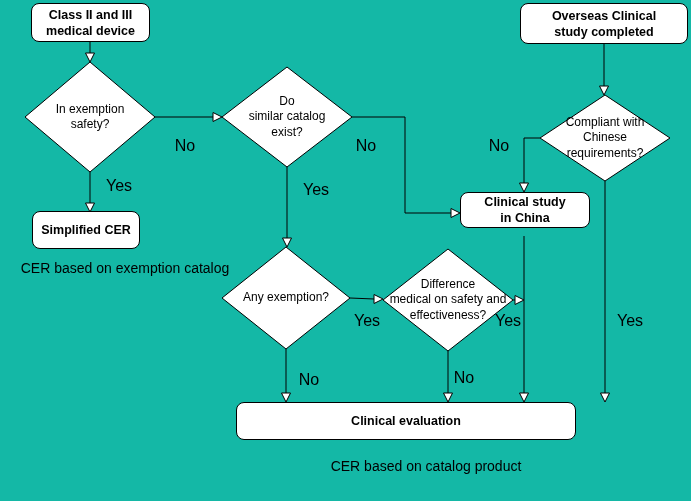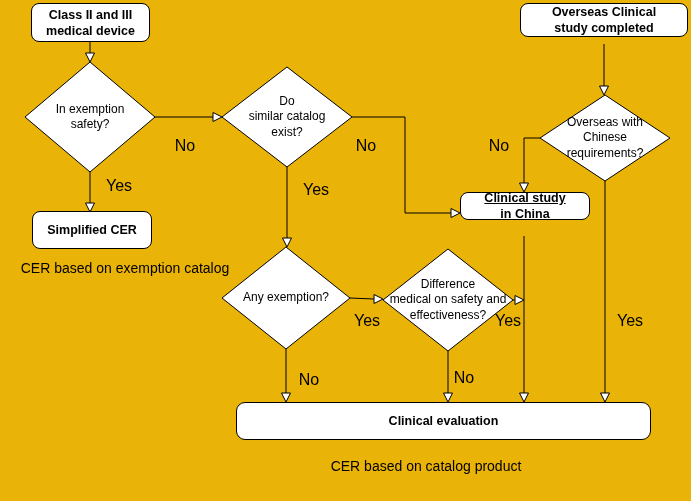--- a/index.html
+++ b/index.html
@@ -6,21 +6,21 @@
     margin: 0;
     padding: 0;
     background: #ffffff;
     font-family: "Liberation Sans", sans-serif;
     color: #000000;
   }
   #canvas {
     position: relative;
     width: 691px;
     height: 501px;
-    background: #eab308;
+    background: #14b8a6;
     overflow: hidden;
   }
   #flow-svg {
     position: absolute;
     left: 0;
     top: 0;
   }
   .node {
     position: absolute;
     background: #ffffff;
@@ -116,52 +116,52 @@
     <path class="arrowhead" d="M519.5,183 L524,192 L528.5,183 Z"></path>
     <path class="arrowhead" d="M600.5,393 L605,402 L609.5,393 Z"></path>
     <path class="arrowhead" d="M519.5,393 L524,402 L528.5,393 Z"></path>
   </svg>
 
   <div class="node" style="left:31px; top:3px; width:119px; height:39px;">
     <span class="node-label">Class II and III
 medical device</span>
   </div>
 
-  <div class="node" style="left:520px; top:3px; width:168px; height:34px;">
+  <div class="node" style="left:520px; top:3px; width:168px; height:41px;">
     <span class="node-label">Overseas Clinical
 study completed</span>
   </div>
 
-  <div class="node" style="left:32px; top:211px; width:120px; height:38px;">
+  <div class="node" style="left:32px; top:211px; width:108px; height:38px;">
     <span class="node-label">Simplified CER</span>
   </div>
 
-  <div class="node" style="left:460px; top:192px; width:130px; height:28px;text-decoration:underline;">
+  <div class="node" style="left:460px; top:192px; width:130px; height:36px;">
     <span class="node-label">Clinical study
 in China</span>
   </div>
 
-  <div class="node" style="left:236px; top:402px; width:415px; height:38px;border-radius:9px;">
+  <div class="node" style="left:236px; top:402px; width:340px; height:38px;">
     <span class="node-label">Clinical evaluation</span>
   </div>
 
   <div class="diamond-label" style="left:90px; top:117px;">In exemption
 safety?</div>
 
   <div class="diamond-label" style="left:287px; top:117px;">Do
 similar catalog
 exist?</div>
 
   <div class="diamond-label" style="left:286px; top:298px;">Any exemption?</div>
 
   <div class="diamond-label" style="left:448px; top:300px;">Difference
 medical on safety and
 effectiveness?</div>
 
-  <div class="diamond-label" style="left:605px; top:138px;">Overseas with
+  <div class="diamond-label" style="left:605px; top:138px;">Compliant with
 Chinese
 requirements?</div>
 
   <div class="edge-label" style="left:185px; top:146px;">No</div>
 
   <div class="edge-label" style="left:119px; top:186px;">Yes</div>
 
   <div class="edge-label" style="left:366px; top:146px;">No</div>
 
   <div class="edge-label" style="left:316px; top:190px;">Yes</div>

